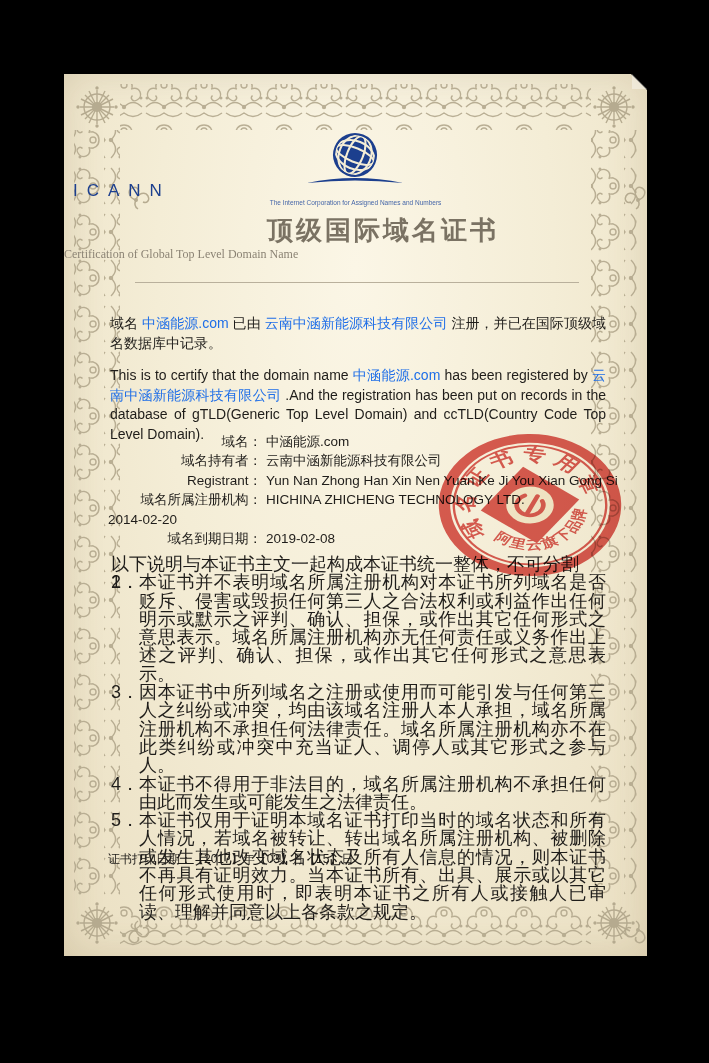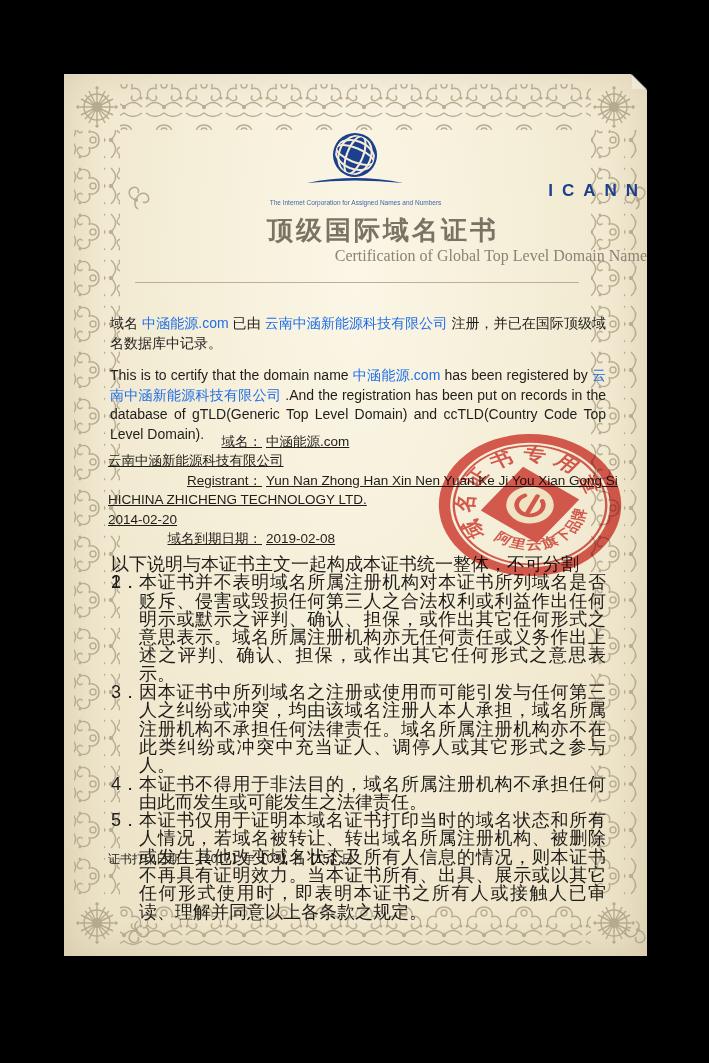--- a/index.html
+++ b/index.html
@@ -9,34 +9,34 @@
          background:radial-gradient(ellipse at 50% 22%, #fbf6e6 0%, #f4edd6 48%, #eadfc2 100%);
          box-shadow:inset 0 0 40px rgba(120,100,60,.18);}
   .curl{position:absolute;right:0;top:0;width:0;height:0;
         border-top:16px solid #000;border-left:16px solid transparent;}
   .curl-in{position:absolute;right:0;top:0;width:0;height:0;
         border-bottom:15px solid rgba(255,255,255,.55);border-right:15px solid transparent;opacity:.7;}
   svg.border{position:absolute;left:0;top:0;}
   .content{position:absolute;left:0;top:0;width:100%;height:100%;}
   .abs{position:absolute;}
   .logo-globe{left:231px;top:56px;}
-  .wordmark{left:0;top:107px;width:583px;text-align:right;font-size:17px;font-weight:bold;
+  .wordmark{left:0;top:107px;width:583px;text-align:left;font-size:17px;font-weight:normal;
             letter-spacing:9px;color:#1c3f8e;text-indent:9px;}
   .tagline{left:0;top:125px;width:583px;text-align:center;font-size:6.5px;color:#4566a8;}
   .title-cn{left:0;top:139px;width:638px;text-align:center;font-size:26px;font-weight:bold;
             letter-spacing:3px;color:#7a7263;}
-  .title-en{left:0;top:173px;width:583px;text-align:right;font-size:16px;color:#8b8374;
+  .title-en{left:0;top:173px;width:583px;text-align:left;font-size:12px;color:#8b8374;
             font-family:"Liberation Serif","DejaVu Serif",serif;}
   .rule{left:71px;top:208px;width:444px;height:0;border-top:1px solid #b9b09c;}
   .para{left:46px;width:496px;font-size:14px;line-height:19.5px;color:#1f1d1a;text-align:justify;}
   .para-cn{top:226px;}
   .para-en{top:278px;}
   .blue{color:#1e6ee8;}
   .details{left:40px;top:358px;width:520px;font-size:13.5px;color:#1f1d1a;}
-  .drow{display:flex;line-height:19.4px;text-decoration:underline;}
+  .drow{display:flex;line-height:19.4px;}
   .dlabel{width:158px;text-align:right;white-space:nowrap;font-weight:bold;font-weight:normal;}
   .dvalue{margin-left:4px;white-space:nowrap;}
   .terms{left:47px;top:481px;width:495px;font-size:18px;line-height:18.3px;color:#1f1d1a;text-align:justify;}
   .term-item{position:relative;padding-left:28px;}
   .term-no{position:absolute;left:0;top:0;}
   .printdate{left:44px;top:777px;font-size:12px;color:#1f1d1a;}
   .stamp{left:371px;top:357px;mix-blend-mode:multiply;opacity:.92;}
 </style>
 </head>
 <body>
@@ -126,27 +126,29 @@
       <p class="abs para para-cn"><span>域名 </span><span class="blue">中涵能源.com</span><span> 已由 </span><span class="blue">云南中涵新能源科技有限公司</span><span> 注册，并已在国际顶级域名数据库中记录。</span></p>
 
       <p class="abs para para-en"><span>This is to certify that the domain name </span><span class="blue">中涵能源.com</span><span> has been registered by </span><span class="blue">云南中涵新能源科技有限公司</span><span> .And the registration has been put on records in the database of gTLD(Generic Top Level Domain) and ccTLD(Country Code Top Level Domain).</span></p>
 
       <div class="abs details">
         <div class="drow">
           <span class="dlabel">域名：</span>
           <span class="dvalue">中涵能源.com</span>
         </div>
         <div class="drow">
+          <span class="dlabel">域名持有者：</span>
           <span class="dvalue">云南中涵新能源科技有限公司</span>
         </div>
         <div class="drow">
           <span class="dlabel">Registrant：</span>
           <span class="dvalue">Yun Nan Zhong Han Xin Nen Yuan Ke Ji You Xian Gong Si</span>
         </div>
         <div class="drow">
+          <span class="dlabel">域名所属注册机构：</span>
           <span class="dvalue">HICHINA ZHICHENG TECHNOLOGY LTD.</span>
         </div>
         <div class="drow">
           <span class="dvalue">2014-02-20</span>
         </div>
         <div class="drow">
           <span class="dlabel">域名到期日期：</span>
           <span class="dvalue">2019-02-08</span>
         </div>
       </div>

